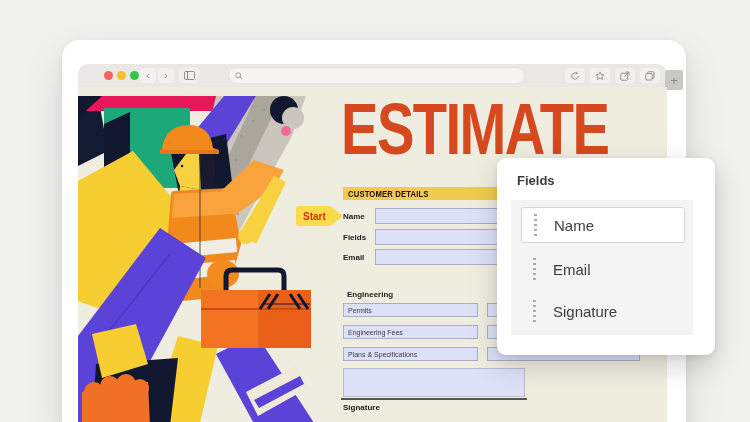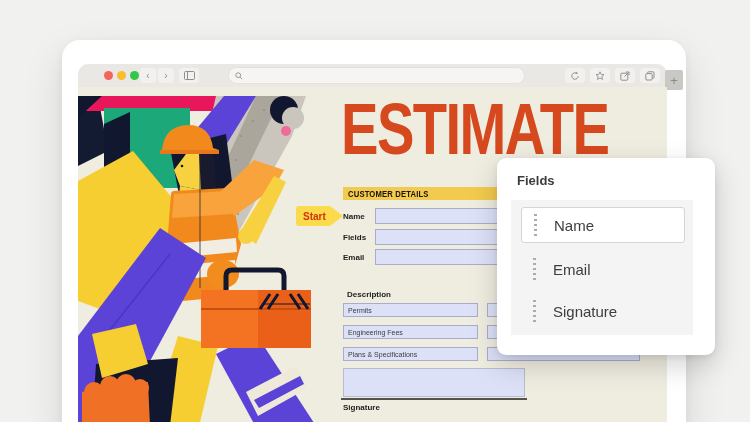--- a/index.html
+++ b/index.html
@@ -227,21 +227,21 @@
       <div class="sec-bar" style="top:100px;">
         <span>CUSTOMER DETAILS</span>
       </div>
       <div class="f-label" style="top:125px;">Name</div>
       <div class="f-input" style="left:297px; top:121px; width:265px; height:16px;"></div>
       <div class="f-label" style="top:146px;">Fields</div>
       <div class="f-input" style="left:297px; top:142px; width:265px; height:16px;"></div>
       <div class="f-label" style="top:166px;">Email</div>
       <div class="f-input" style="left:297px; top:162px; width:265px; height:16px;"></div>
 
-      <div class="desc-label" style="top:203px;">Description</div>
+      <div class="desc-label" style="top:203px;">Engineering</div>
 
       <div class="row-input" style="left:265px; top:216px; width:135px; height:14px;">
         <span>Permits</span>
       </div>
       <div class="row-input" style="left:409px; top:216px; width:153px; height:14px;"></div>
       <div class="row-input" style="left:265px; top:238px; width:135px; height:14px;">
         <span>Engineering Fees</span>
       </div>
       <div class="row-input" style="left:409px; top:238px; width:153px; height:14px;"></div>
       <div class="row-input" style="left:265px; top:260px; width:135px; height:14px;">

